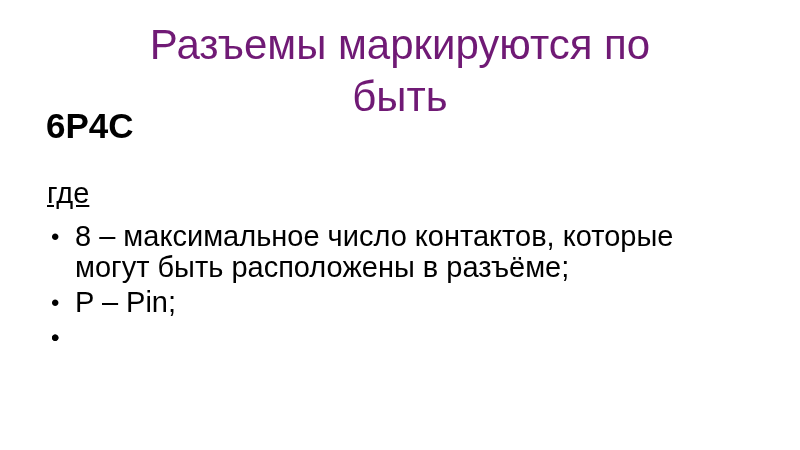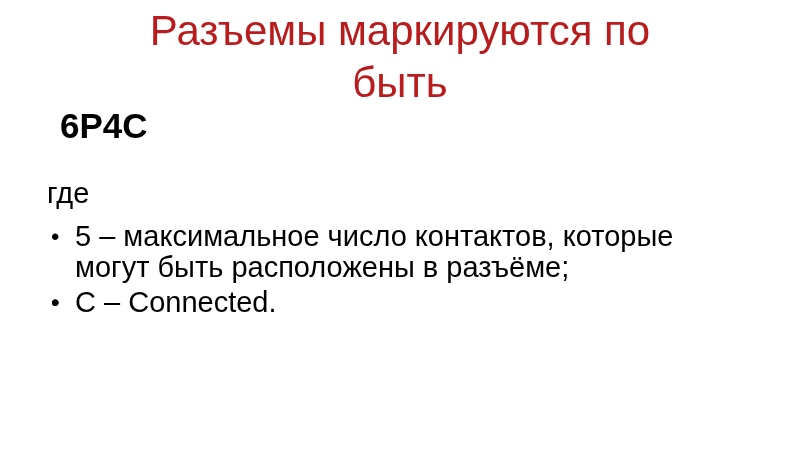--- a/index.html
+++ b/index.html
@@ -11,48 +11,49 @@
     position: relative;
     width: 800px;
     height: 450px;
     background: #ffffff;
     color: #000000;
     font-family: "Liberation Sans", sans-serif;
     overflow: hidden;
   }
   .title {
     position: absolute;
-    top: 5px;
+    top: 19px;
     left: 0;
     width: 100%;
     margin: 0;
     font-size: 42px;
     line-height: 52px;
     font-weight: 400;
     text-align: center;
-    color: #b91c1c;
+    color: #701a75;
   }
   .title-line {
     display: block;
   }
   .code-heading {
     position: absolute;
-    left: 60px;
+    left: 46px;
     top: 108px;
     font-size: 35px;
     line-height: 36px;
     font-weight: 700;
   }
   .where-label {
     position: absolute;
     left: 47px;
     top: 178px;
     font-size: 29px;
     line-height: 31px;
     font-weight: 400;
+    text-decoration: underline;
   }
   .bullet-list {
     position: absolute;
     left: 47px;
     top: 221px;
     width: 648px;
     margin: 0;
     padding: 0;
     list-style: none;
   }
@@ -81,27 +82,27 @@
     <span class="title-line">быть</span>
   </h1>
 
   <div class="code-heading">6P4C</div>
 
   <div class="where-label">где</div>
 
   <ul class="bullet-list">
     <li class="bullet-item">
       <span class="bullet-marker">•</span>
-      <span>5 – максимальное число контактов, которые могут быть расположены в разъёме;</span>
+      <span>8 – максимальное число контактов, которые могут быть расположены в разъёме;</span>
+    </li>
+    <li class="bullet-item">
+      <span class="bullet-marker">•</span>
+      <span>P – Pin;</span>
     </li>
     <li class="bullet-item">
       <span class="bullet-marker">•</span>
     </li>
     <li class="bullet-item">
       <span class="bullet-marker">•</span>
     </li>
-    <li class="bullet-item">
-      <span class="bullet-marker">•</span>
-      <span>C – Connected.</span>
-    </li>
   </ul>
 
 </div>
 
 </body></html>

